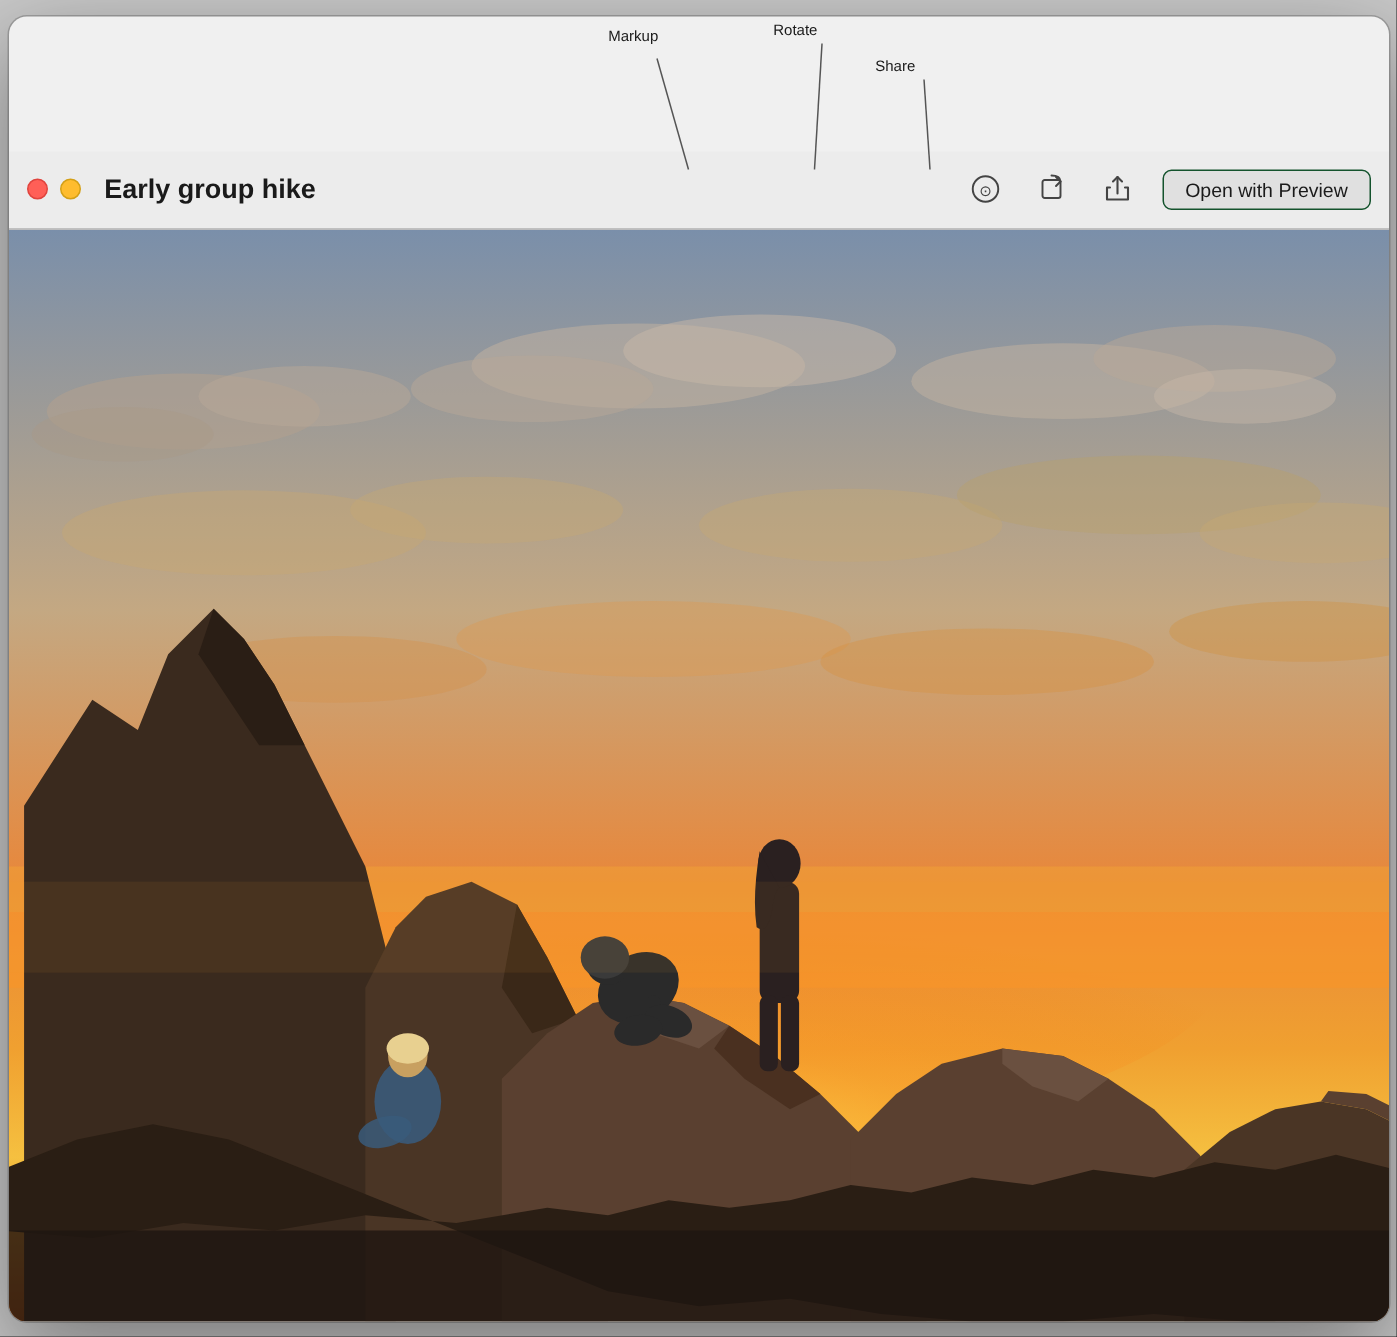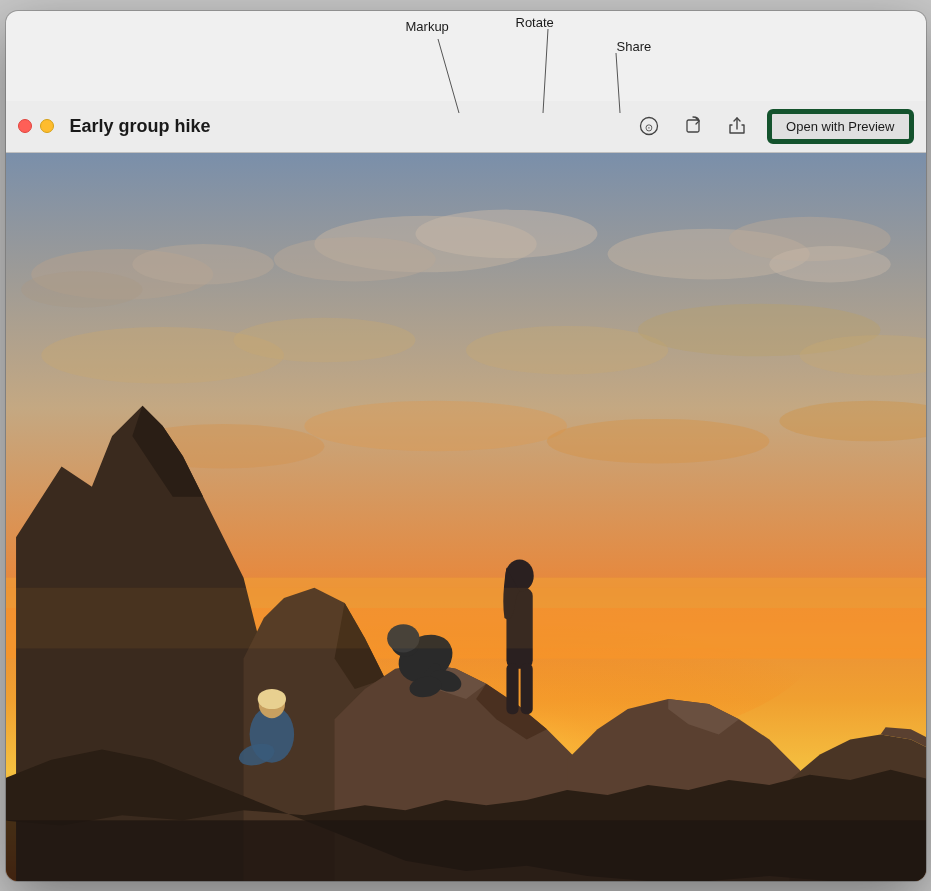--- a/index.html
+++ b/index.html
@@ -32,21 +32,21 @@
       top: 0;
       left: 0;
       width: 100%;
       height: 110px;
       pointer-events: none;
       z-index: 10;
     }
 
     .tooltip {
       position: absolute;
-      font-size: 13px;
+      font-size: 10px;
       color: #1a1a1a;
       font-weight: 400;
       white-space: nowrap;
     }
 
     
     .toolbar {
       height: 52px;
       background: #ececec;
       border-bottom: 1px solid #c0c0c0;
@@ -113,21 +113,21 @@
       cursor: pointer;
       color: #444;
       font-size: 18px;
       background: transparent;
       border: none;
       outline: none;
     }
 
     .open-preview-btn {
       background: #e0e0e0;
-      border: 5px solid #14532d;
+      border: 1px solid #14532d;
       border-radius: 6px;
       padding: 5px 14px;
       font-size: 13px;
       font-weight: 500;
       color: #1a1a1a;
       cursor: pointer;
       white-space: nowrap;
     }
 
     
@@ -151,21 +151,20 @@
     }
 
     .rotate-tooltip {
       top: 0px;
       left: 498px;
     }
 
     .share-tooltip {
       top: 25px;
       left: 580px;
-      margin-left: 33px;
     }
 
   </style>
 </head>
 <body>
 
 <div class="window">
 
   <div class="tooltip-area">
 

